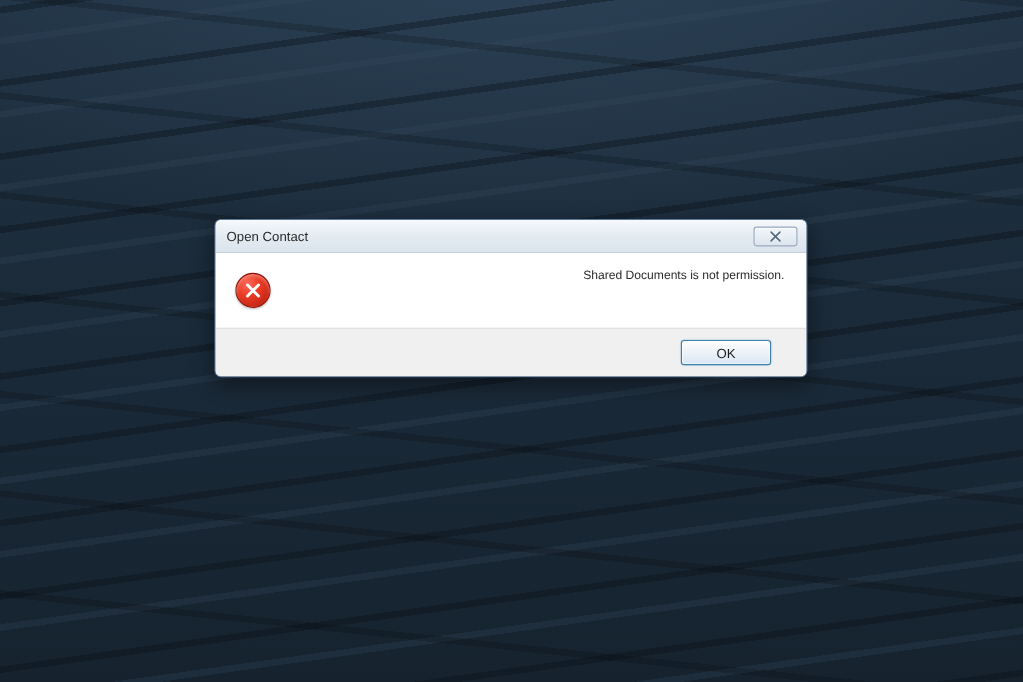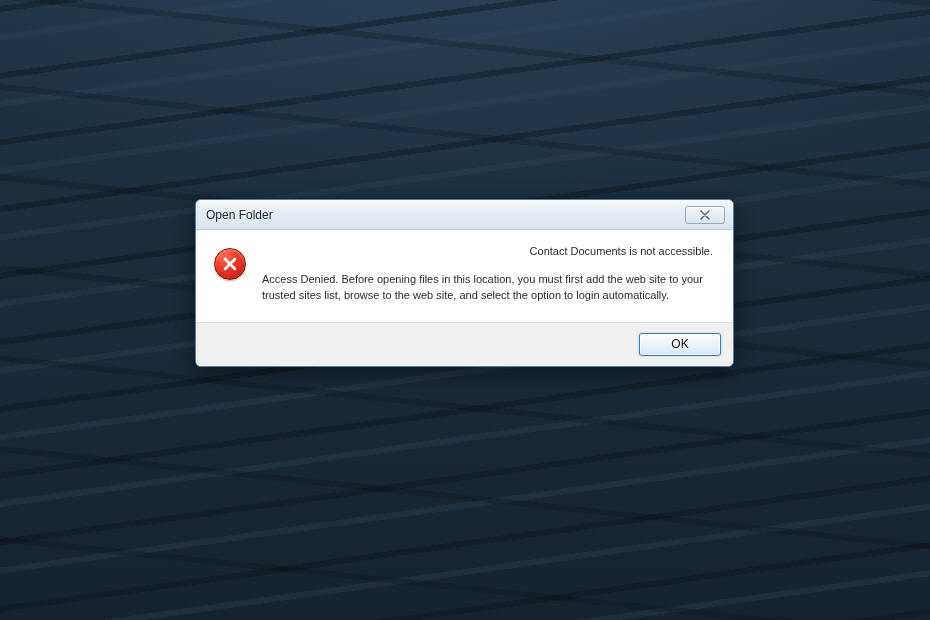--- a/index.html
+++ b/index.html
@@ -133,21 +133,21 @@
     }
     .msg-para1 {
       margin-top: 0;
     }
     .msg-para2 {
       margin-top: 12px;
     }
     .dialog-footer {
       background: #f0f0f0;
       border-top: 1px solid #dedede;
-      padding: 10px 12px;
+      padding: 10px 32px;
       display: flex;
       justify-content: flex-end;
     }
     .ok-button {
       min-width: 82px;
       height: 23px;
       font-size: 12px;
       color: #1a1a1a;
       background: linear-gradient(180deg, #fdfdfd 0%, #eef3f8 45%, #d9e7f4 100%);
       border: 1px solid #3c7fb1;
@@ -159,39 +159,38 @@
       justify-content: center;
     }
   </style>
 </head>
 <body>
 
 <div class="desktop-bg"></div>
 
 <div class="dialog">
   <div class="titlebar">
-    <div class="titlebar-title">Open Folder</div>
+    <div class="titlebar-title">Open Contact</div>
     <div class="close-btn">
       <svg viewBox="0 0 14 10">
         <path d="M3 1 L11 9 M11 1 L3 9" stroke="#556677" stroke-width="1.4" stroke-linecap="round" fill="none"></path>
       </svg>
     </div>
   </div>
 
   <div class="dialog-body">
     <div class="icon-col">
       <div class="error-icon-circle">
         <svg viewBox="0 0 16 16">
           <path d="M3 3 L13 13 M13 3 L3 13" stroke="#ffffff" stroke-width="2.6" stroke-linecap="round" fill="none"></path>
         </svg>
       </div>
     </div>
     <div class="text-col">
-      <div class="msg-headline">Contact Documents is not accessible.</div>
-      <div class="msg-para2">Access Denied. Before opening files in this location, you must first add the web site to your trusted sites list, browse to the web site, and select the option to login automatically.</div>
+      <div class="msg-headline">Shared Documents is not permission.</div>
     </div>
   </div>
 
   <div class="dialog-footer">
     <div class="ok-button">
       <span>OK</span>
     </div>
   </div>
 </div>
 

